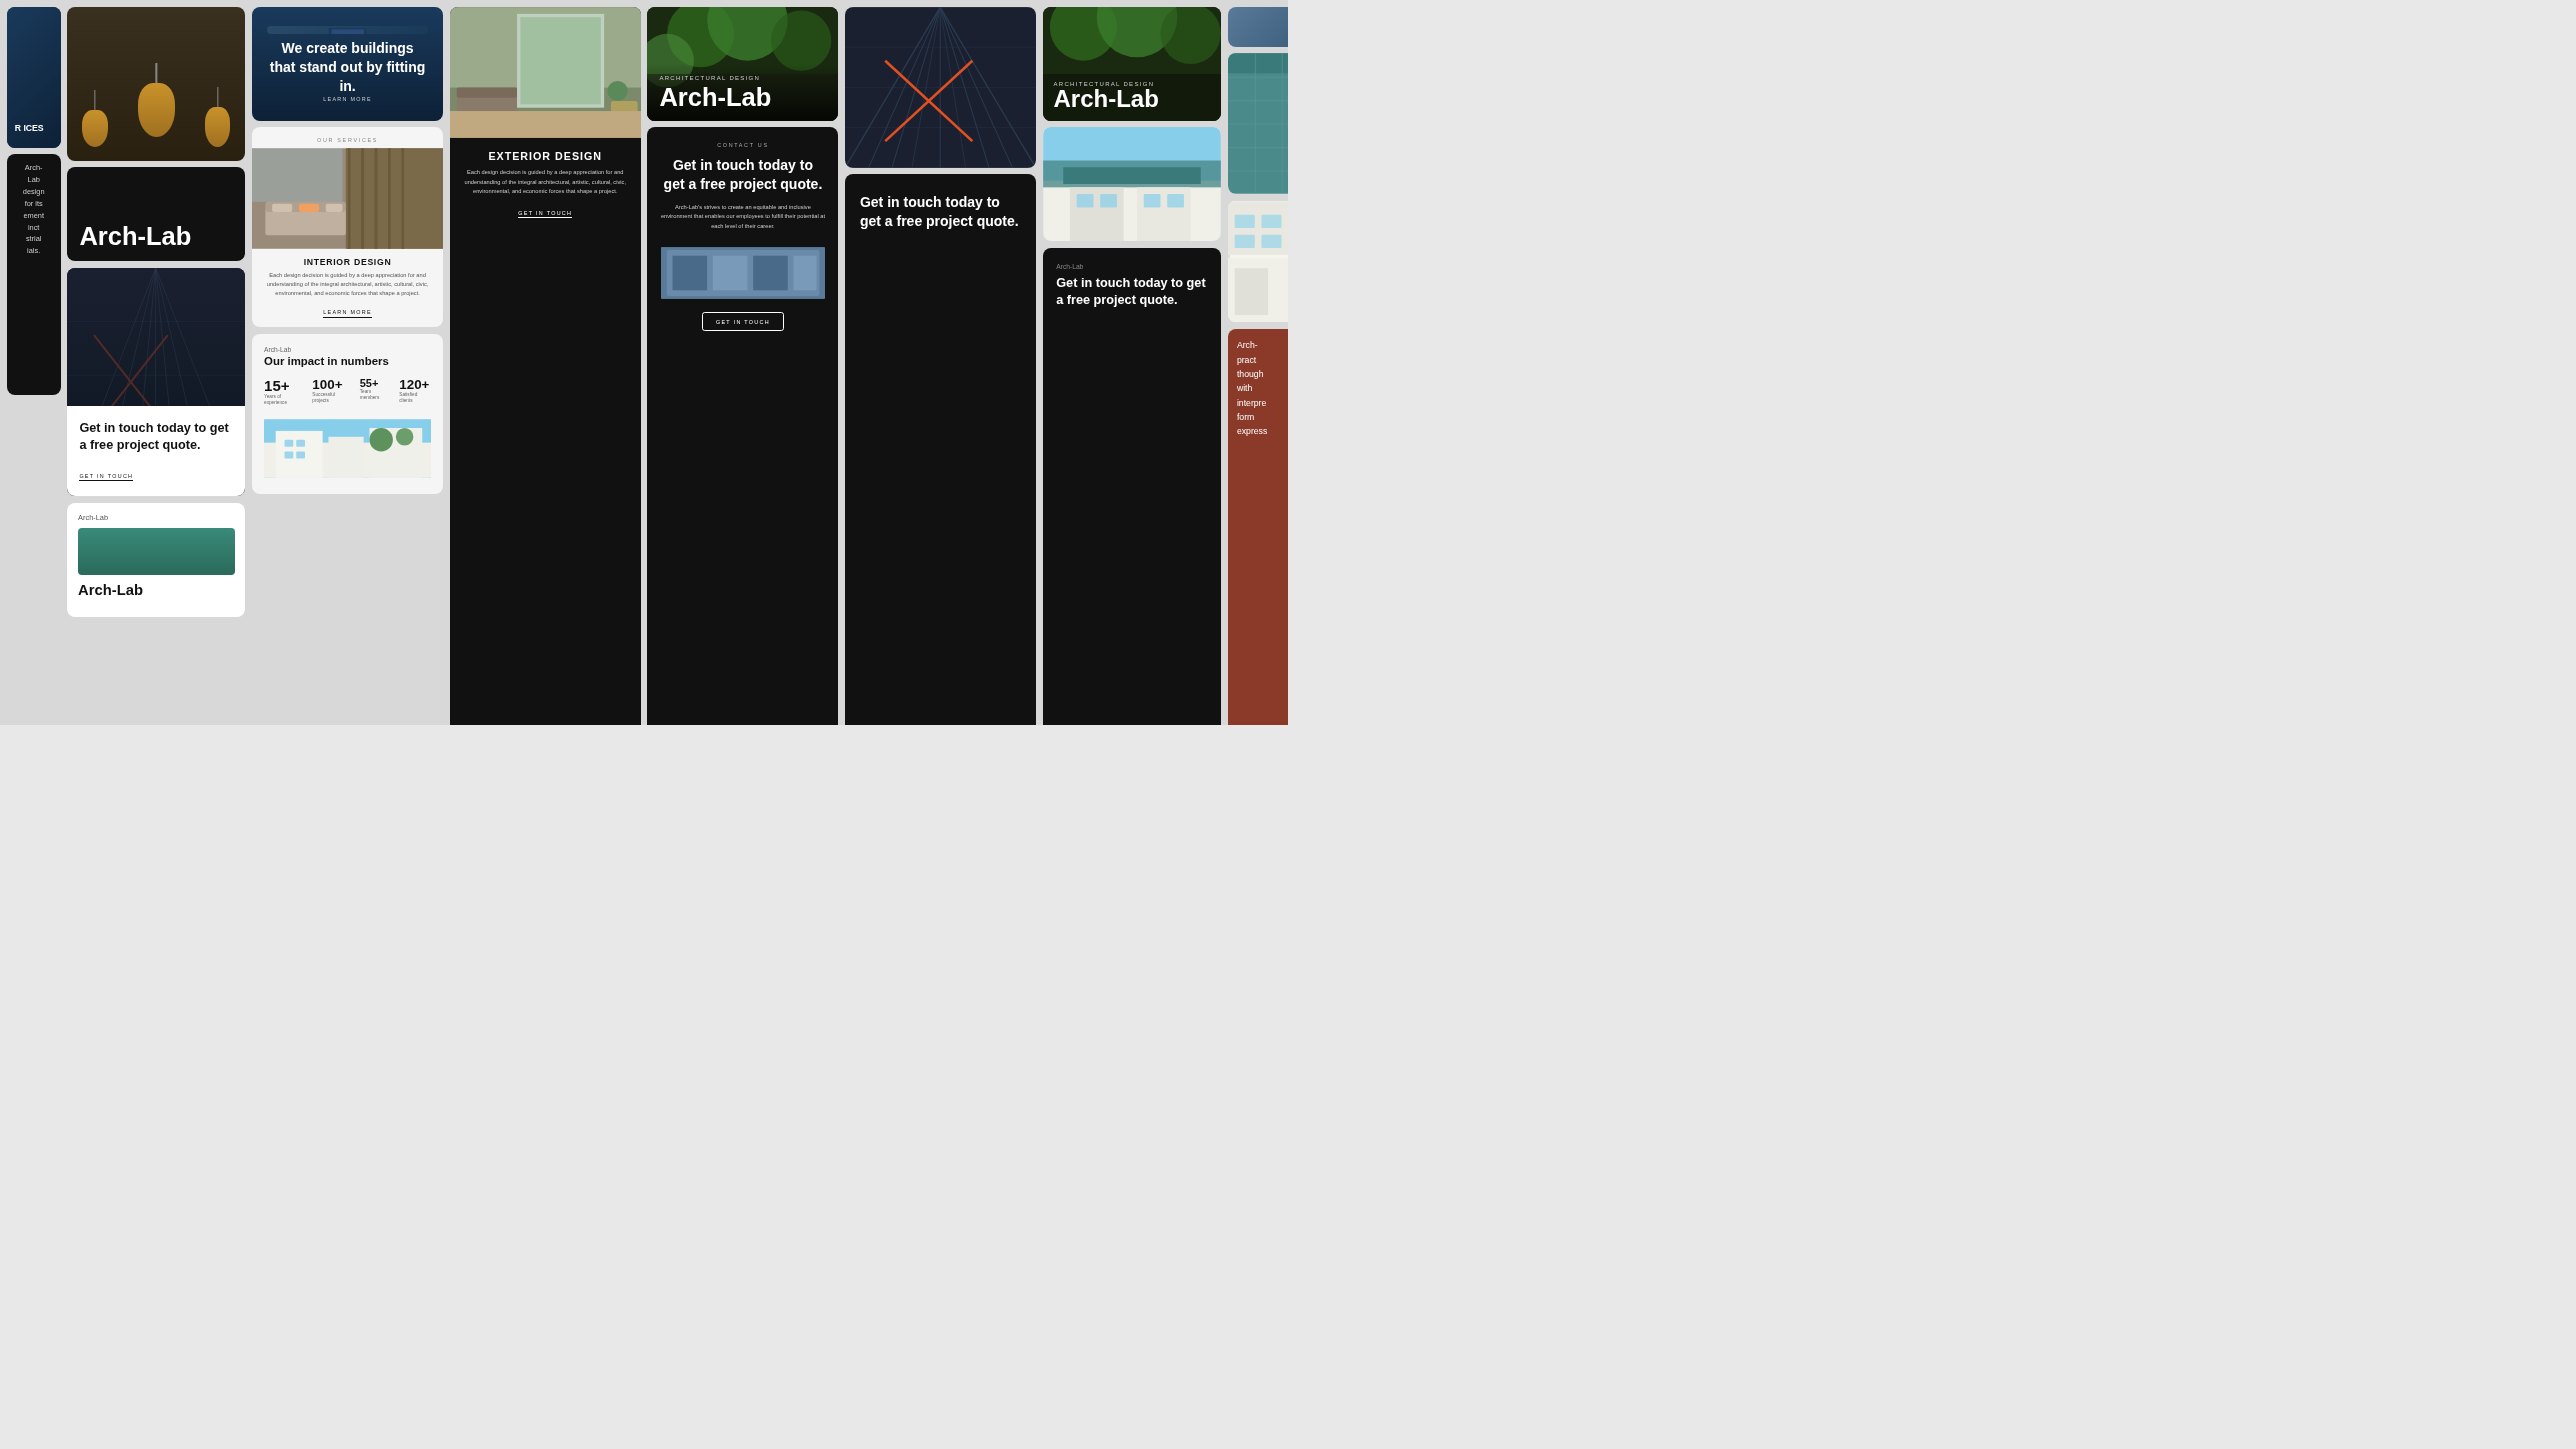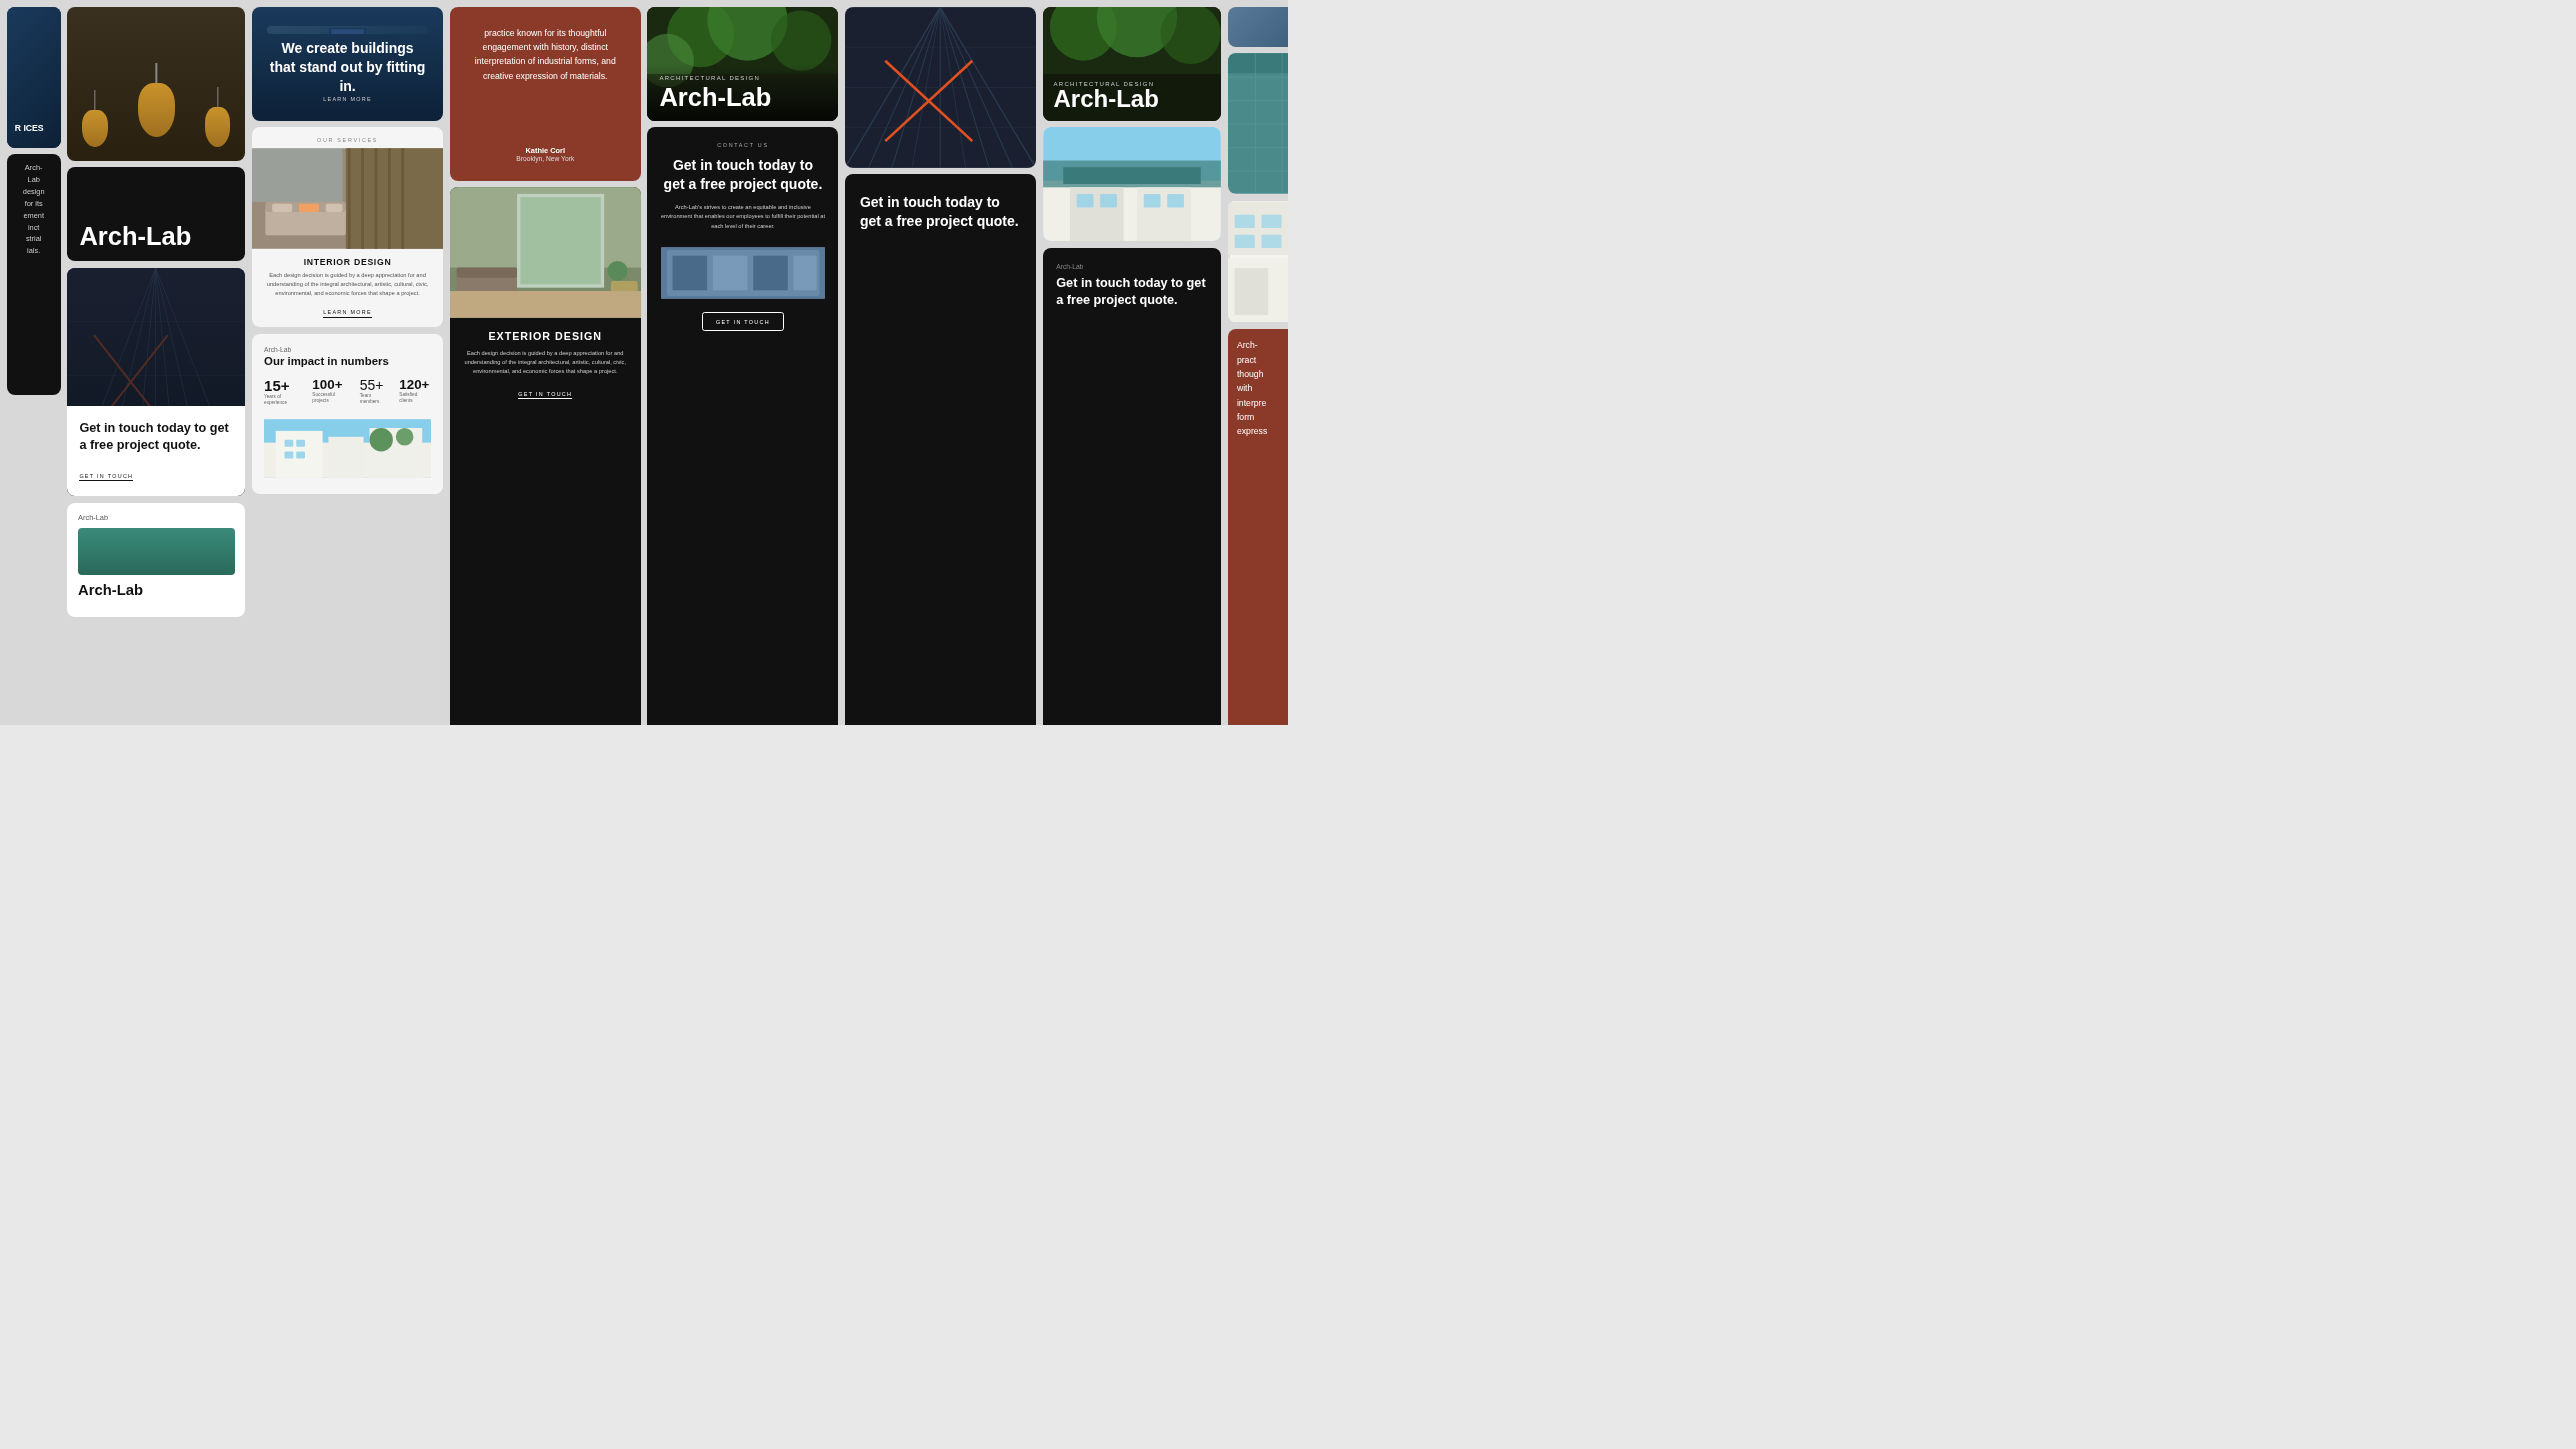--- a/index.html
+++ b/index.html
@@ -221,21 +221,21 @@
       <div style="display:flex; gap:8px; margin-bottom:9.4px;">
         <div>
           <div style="font-size:15px; font-weight:700;">15+</div>
           <div style="font-size:4.7px; color:#666; line-height:1.3;">Years of experience</div>
         </div>
         <div>
           <div style="font-size:13.4px; font-weight:700;">100+</div>
           <div style="font-size:4.7px; color:#666; line-height:1.3;">Successful projects</div>
         </div>
         <div>
-          <div style="font-size:14px; font-weight:400;">55+</div>
+          <div style="font-size:11px; font-weight:700;">55+</div>
           <div style="font-size:4.7px; color:#666; line-height:1.3;">Team members</div>
         </div>
         <div>
           <div style="font-size:13.4px; font-weight:700;">120+</div>
           <div style="font-size:4.7px; color:#666; line-height:1.3;">Satisfied clients</div>
         </div>
       </div>
 
       <div style="width:100%; height:67px; border-radius:5.4px; overflow:hidden;">
         <svg width="100%" height="67" viewBox="0 0 285 100">
@@ -253,27 +253,20 @@
 
           <circle cx="200" cy="35" r="20" fill="#3a7a3a" opacity="0.8"></circle>
           <circle cx="240" cy="30" r="15" fill="#4a8a4a" opacity="0.8"></circle>
         </svg>
       </div>
     </div>
   </div>
 
   <div class="column col-w-285">
 
-    <div class="card" style="background:#8B3A2A; color:#fff; padding:19px 14.8px; height:174px; display:flex; flex-direction:column; justify-content:space-between;">
-      <div style="font-size:8.7px; line-height:1.65; text-align:center;">practice known for its thoughtful engagement with history, distinct interpretation of industrial forms, and creative expression of materials.</div>
-      <div style="text-align:center;">
-        <div style="font-size:7.4px; font-weight:600;">Kathie Corl</div>
-        <div style="font-size:6.7px; color:#ddd;">Brooklyn, New York</div>
-      </div>
-    </div>
 
     <div class="card card-dark" style="color:#fff; overflow:hidden; flex:1;text-align:center;">
 
       <div style="width:100%; height:131px; overflow:hidden;">
         <svg width="100%" height="131" viewBox="0 0 285 195">
           <rect x="0" y="0" width="285" height="195" fill="#7a8a6a"></rect>
 
           <rect x="0" y="0" width="285" height="120" fill="#9aaa8a"></rect>
 
           <rect x="100" y="10" width="130" height="140" fill="#c0d0c0"></rect>

